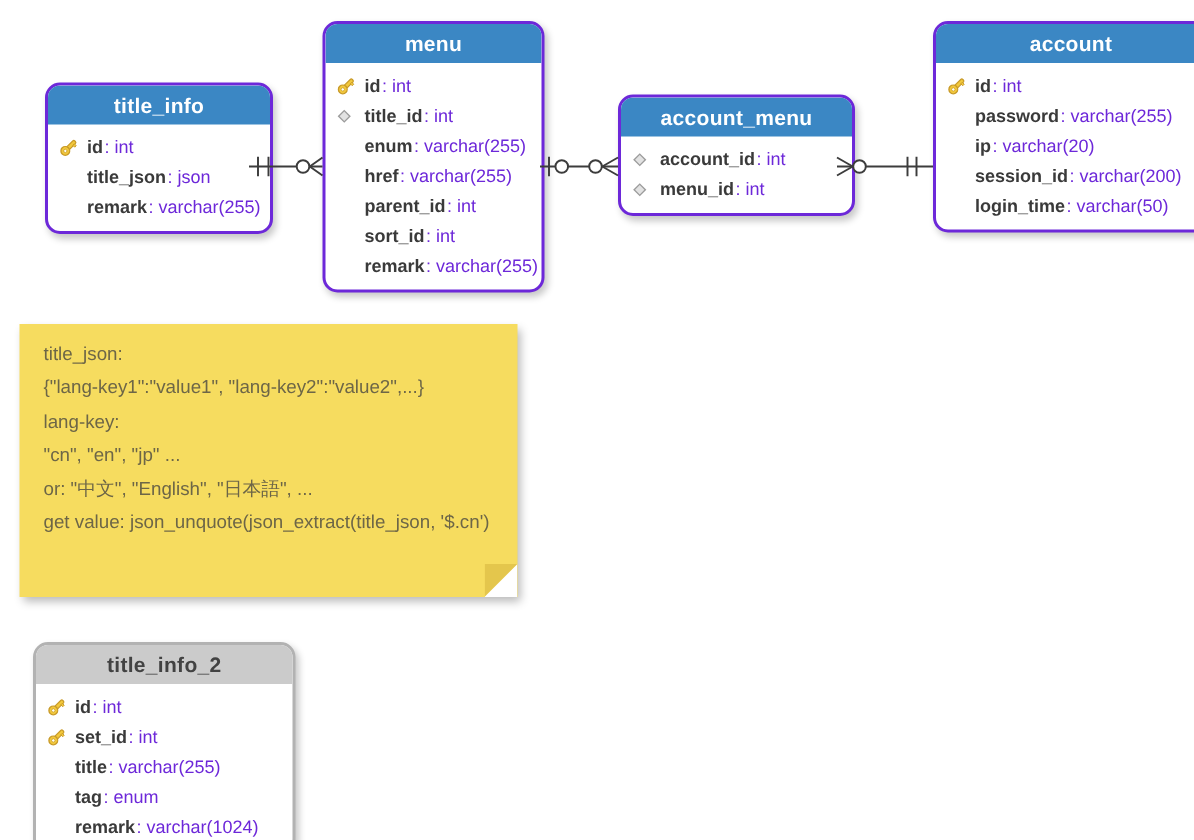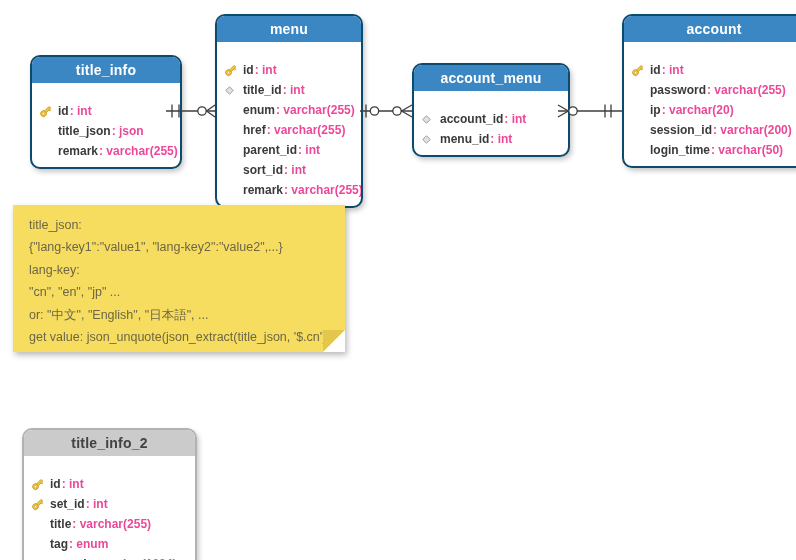--- a/index.html
+++ b/index.html
@@ -6,46 +6,46 @@
   body {
     width:796px; height:560px; position:relative; overflow:hidden;
     background:#ffffff;
     font-family:"Liberation Sans", sans-serif;
   }
   .canvas { position:absolute; inset:0; }
 
   
   .table {
     position:absolute; background:#fff;
-    border:2px solid #0c4a6e; border-radius:10px;
+    border:2px solid #6d28d9; border-radius:10px;
     box-shadow:2px 3px 5px rgba(0,0,0,.22);
     overflow:hidden; box-sizing:border-box;
   }
   .table .thead {
     background:#3b87c4; color:#fff; text-align:center;
     font-size:14px; font-weight:600; height:26px; line-height:26px;
     letter-spacing:.2px;
   }
   .table.gray { border-color:#b2b2b2; }
   .table.gray .thead { background:#cbcbcb; color:#424242; }
-  .tbody { padding:18px 0 6px; }
+  .tbody { padding:5px 0 6px; }
   .row { height:20px; display:flex; align-items:center; padding:0 7px; font-size:12px; white-space:nowrap; }
   .ficon { width:19px; flex:0 0 19px; display:inline-flex; justify-content:flex-start; align-items:center; }
   .fname { color:#3a3a3a; font-weight:600; }
-  .ftype { color:#ec4899; margin-left:1px;font-weight:bold; }
+  .ftype { color:#6d28d9; margin-left:1px; }
 
   
   svg.connectors { position:absolute; left:0; top:0; pointer-events:none; }
   svg.connectors * { pointer-events:auto; }
   .conn { stroke:#3c3c3c; stroke-width:1.3; fill:none; }
   .conn-circle { stroke:#3c3c3c; stroke-width:1.3; fill:#ffffff; }
 
   
   .note {
-    position:absolute; left:13px; top:205px; width:332px; height:147px;
+    position:absolute; left:13px; top:216px; width:332px; height:182px;
     background:#f6dc5f; box-shadow:2px 3px 6px rgba(0,0,0,.28);
     padding:9px 16px; box-sizing:border-box;
     color:#6d6647; font-size:12.5px;
   }
   .note-line { line-height:22.4px; white-space:nowrap; }
   .fold-cut {
     position:absolute; right:0; bottom:0; width:22px; height:22px;
     background:#ffffff; clip-path:polygon(100% 0, 100% 100%, 0 100%);
   }
   .fold-flap {

